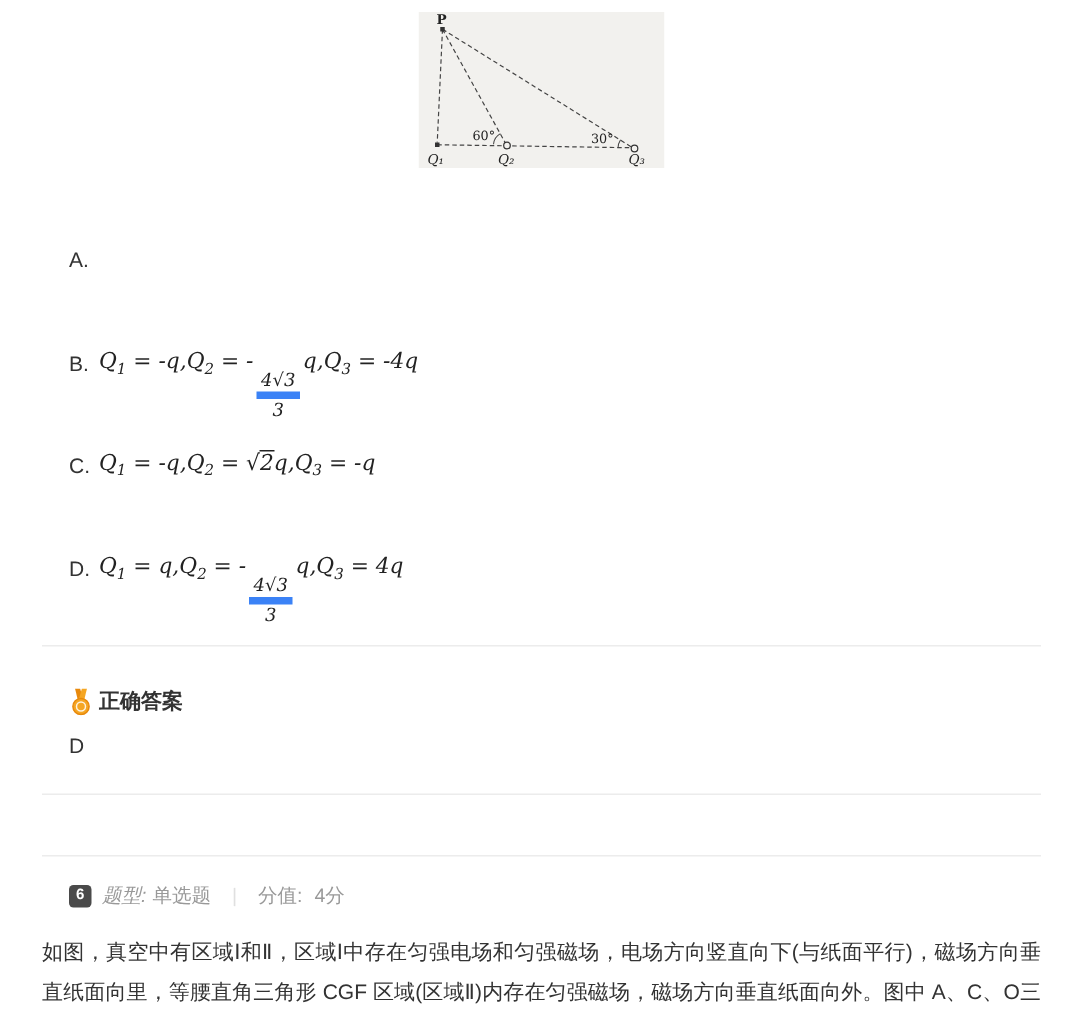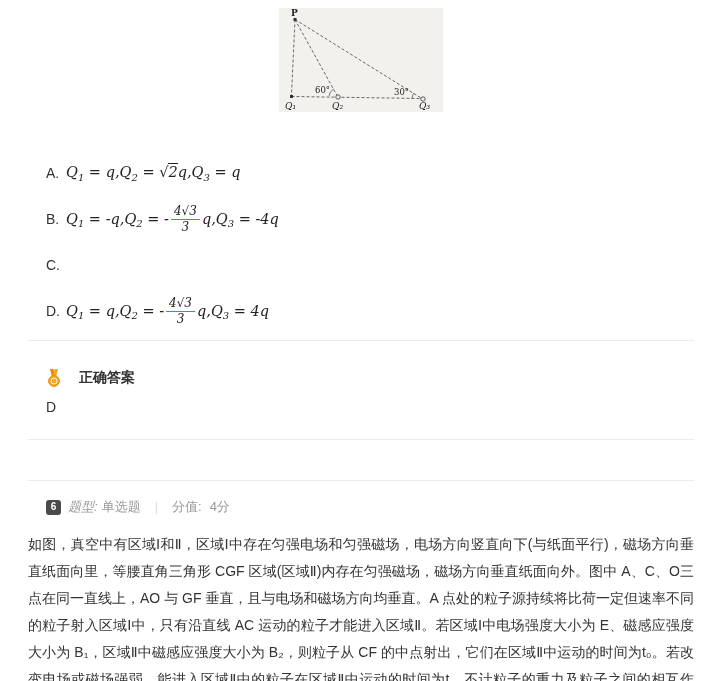--- a/index.html
+++ b/index.html
@@ -11,32 +11,32 @@
   .figure-wrap { display:flex; justify-content:center; padding-top:8px; }
   .figure-svg text { font-family:"DejaVu Serif","Liberation Serif",serif; }
 
   
   .options { margin-top:44px; padding-left:46px; }
   .option-row { display:flex; align-items:center; min-height:34px; margin-bottom:12px; font-size:14px; }
   .option-letter { width:20px; flex:0 0 20px; color:#333; }
   .option-formula { font-family:"DejaVu Serif","Liberation Serif",serif; font-style:italic; color:#222; font-size:14.5px; }
   .option-formula sub { font-size:10px; font-style:italic; }
   .frac { display:inline-block; vertical-align:middle; text-align:center; font-size:12px; line-height:1.25; margin:0 2px; }
-  .frac .num { display:block; border-bottom:1px solid #3b82f6; padding:0 3px; }
+  .frac .num { display:block; border-bottom:5px solid #3b82f6; padding:0 3px;margin-top:44px; }
   .frac .den { display:block; }
   .sqrt-body { border-top:1px solid #222; }
 
   
   .divider { border:none; border-top:1px solid #ececec; margin:0 28px; height:0; }
   .divider.after-options { margin-top:9px; }
   .section-gap { height:40px; }
 
   
   .answer-section { padding:28px 46px 24px; }
-  .answer-header { display:flex; align-items:flex-start; gap:17px; }
+  .answer-header { display:flex; align-items:flex-start; gap:4px; }
   .answer-label { font-size:14px; font-weight:bold; color:#333; }
   .answer-value { margin-top:12px; font-size:14px; color:#333; line-height:16px; }
 
   
   .q-header { display:flex; align-items:center; padding:18px 0 0 46px; font-size:13px; color:#999; line-height:16px; }
   .q-num {
     width:15px; height:15px; margin-right:7px; background:#4a4a4a; color:#fff;
     border-radius:3px; font-size:10px; font-weight:bold;
     display:flex; align-items:center; justify-content:center;
   }
@@ -74,28 +74,28 @@
       <text x="115" y="87" font-size="8.5" fill="#222">30°</text>
       <text x="6" y="101" font-size="9" font-style="italic" fill="#222">Q₁</text>
       <text x="53" y="101" font-size="9" font-style="italic" fill="#222">Q₂</text>
       <text x="140" y="101" font-size="9" font-style="italic" fill="#222">Q₃</text>
     </svg>
   </div>
 
   <div class="options">
     <div class="option-row">
       <span class="option-letter">A.</span>
-      <span class="option-formula">Q<sub>1</sub> = q,Q<sub>2</sub> = √<span class="sqrt-body">2</span>q,Q<sub>3</sub> = q</span>
     </div>
     <div class="option-row">
       <span class="option-letter">B.</span>
       <span class="option-formula">Q<sub>1</sub> = -q,Q<sub>2</sub> = -<span class="frac"><span class="num">4√3</span><span class="den">3</span></span>q,Q<sub>3</sub> = -4q</span>
     </div>
     <div class="option-row">
       <span class="option-letter">C.</span>
+      <span class="option-formula">Q<sub>1</sub> = -q,Q<sub>2</sub> = √<span class="sqrt-body">2</span>q,Q<sub>3</sub> = -q</span>
     </div>
     <div class="option-row">
       <span class="option-letter">D.</span>
       <span class="option-formula">Q<sub>1</sub> = q,Q<sub>2</sub> = -<span class="frac"><span class="num">4√3</span><span class="den">3</span></span>q,Q<sub>3</sub> = 4q</span>
     </div>
   </div>
 
   <hr class="divider after-options">
 
   <section class="answer-section">

